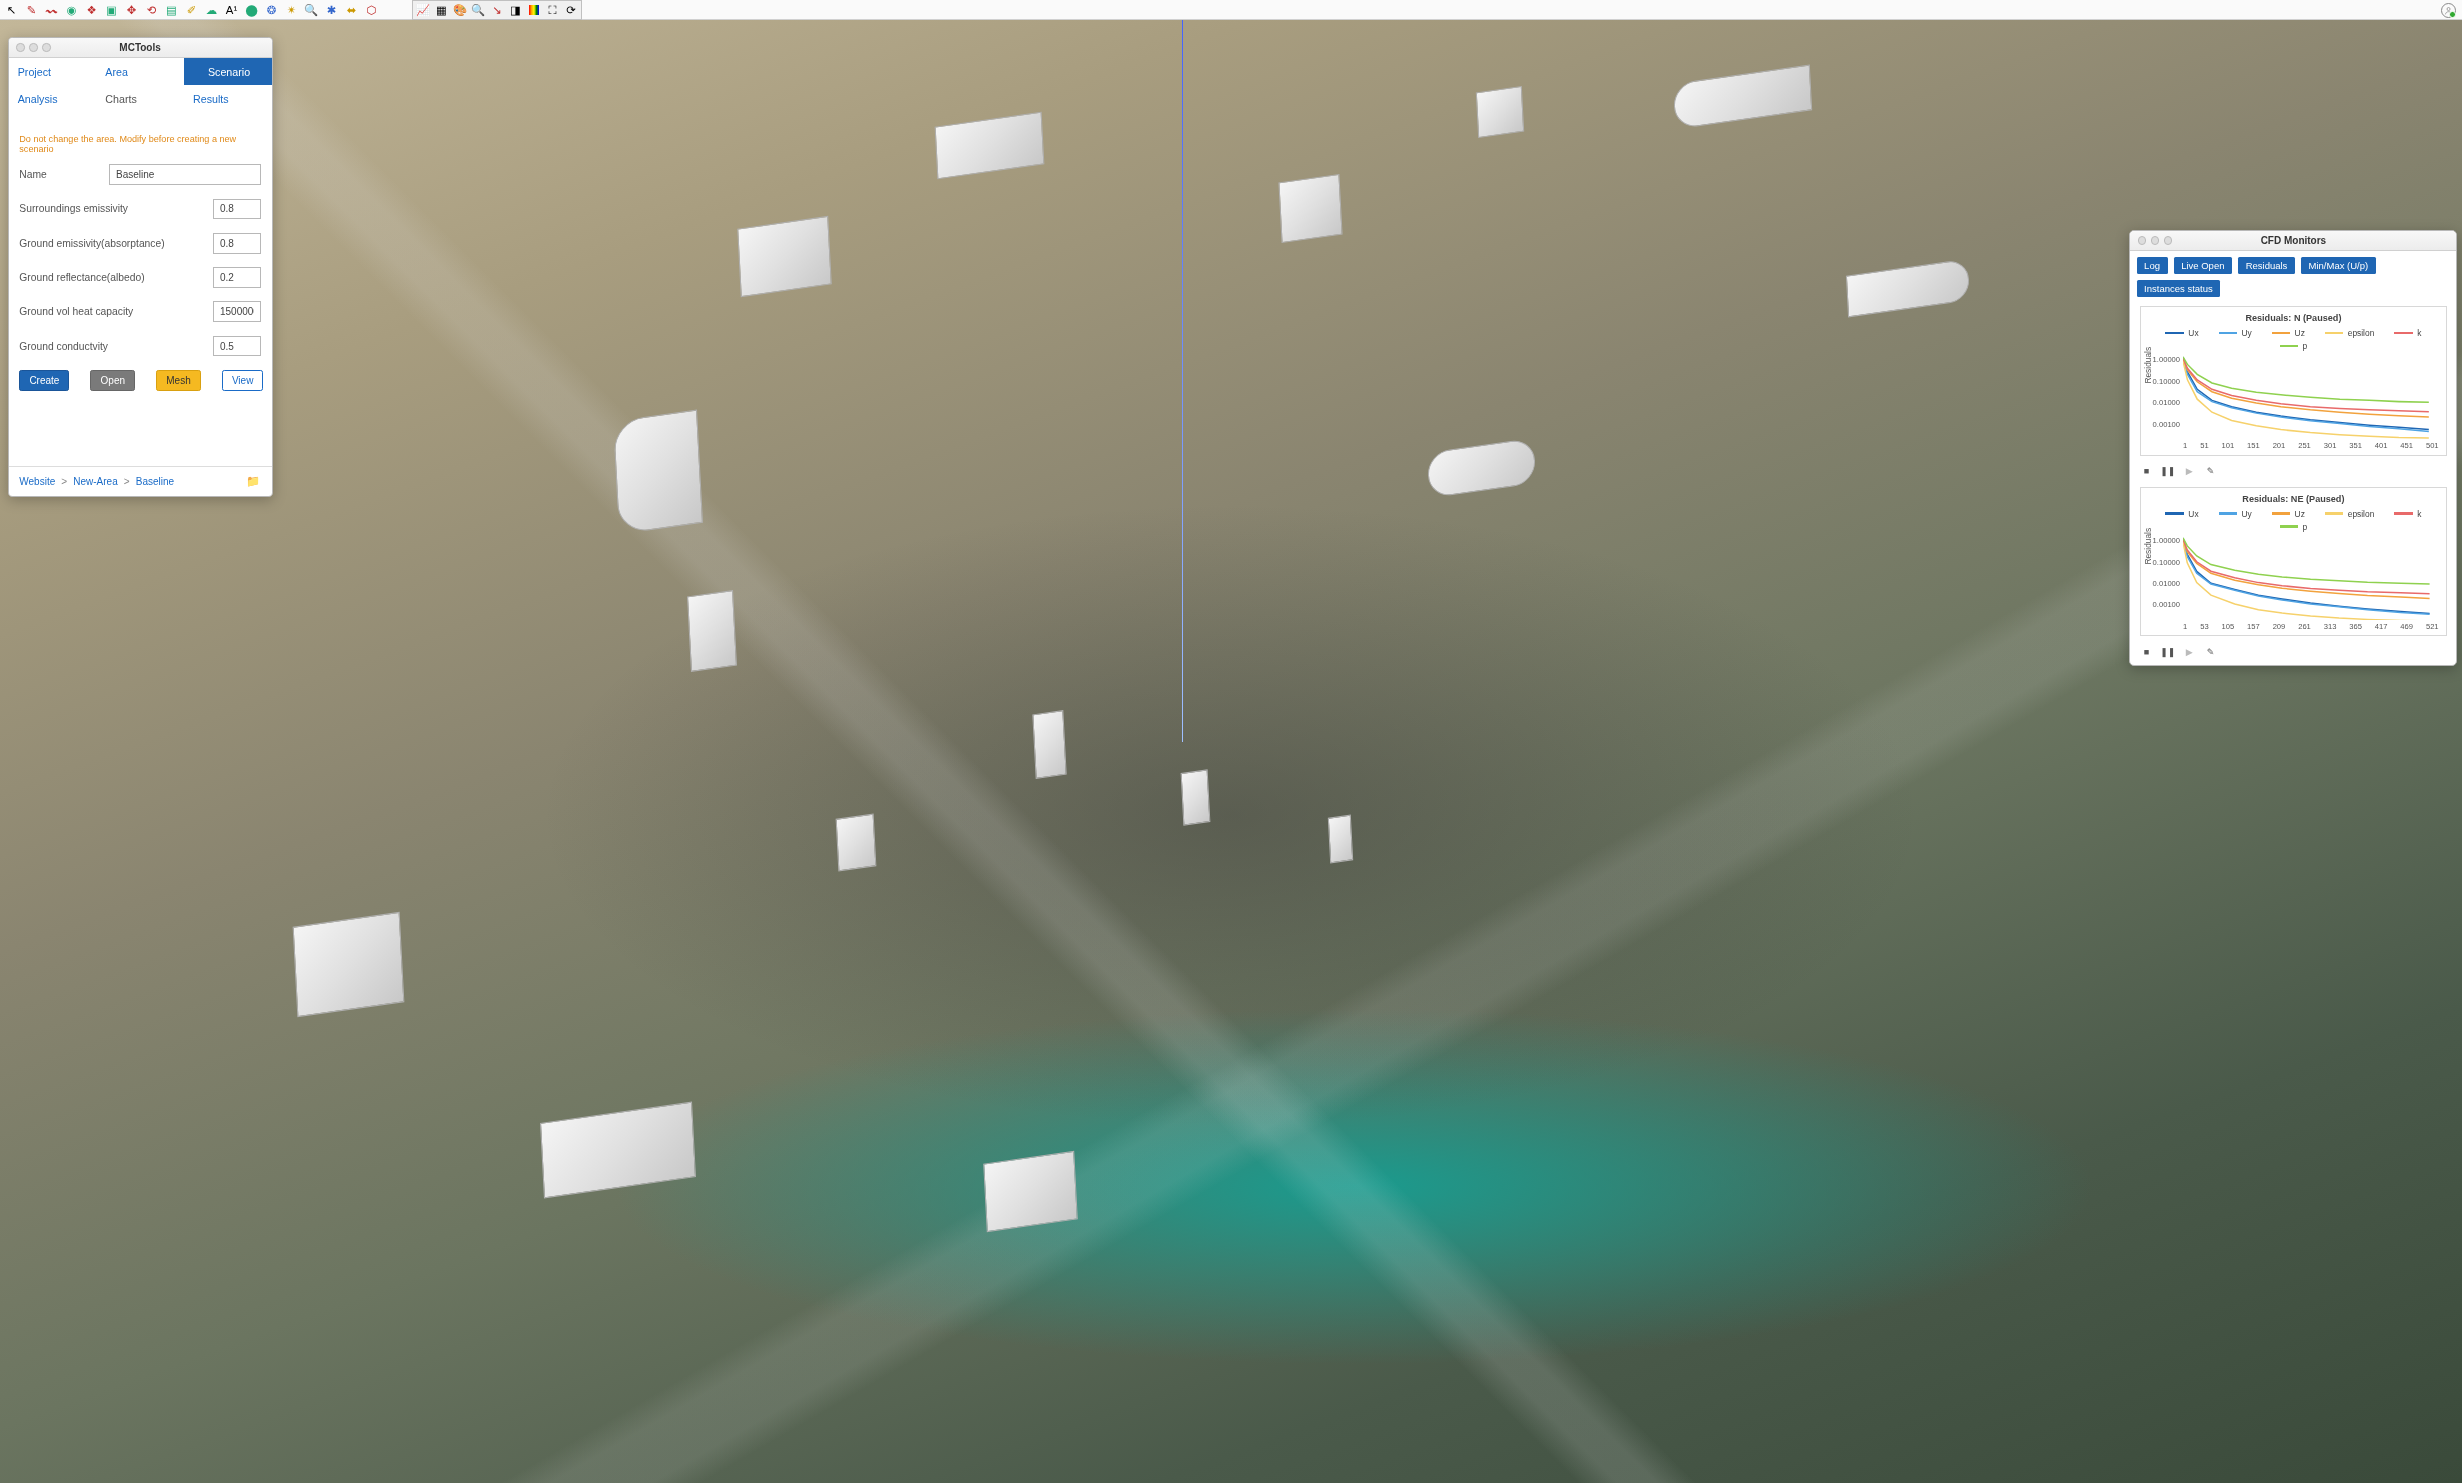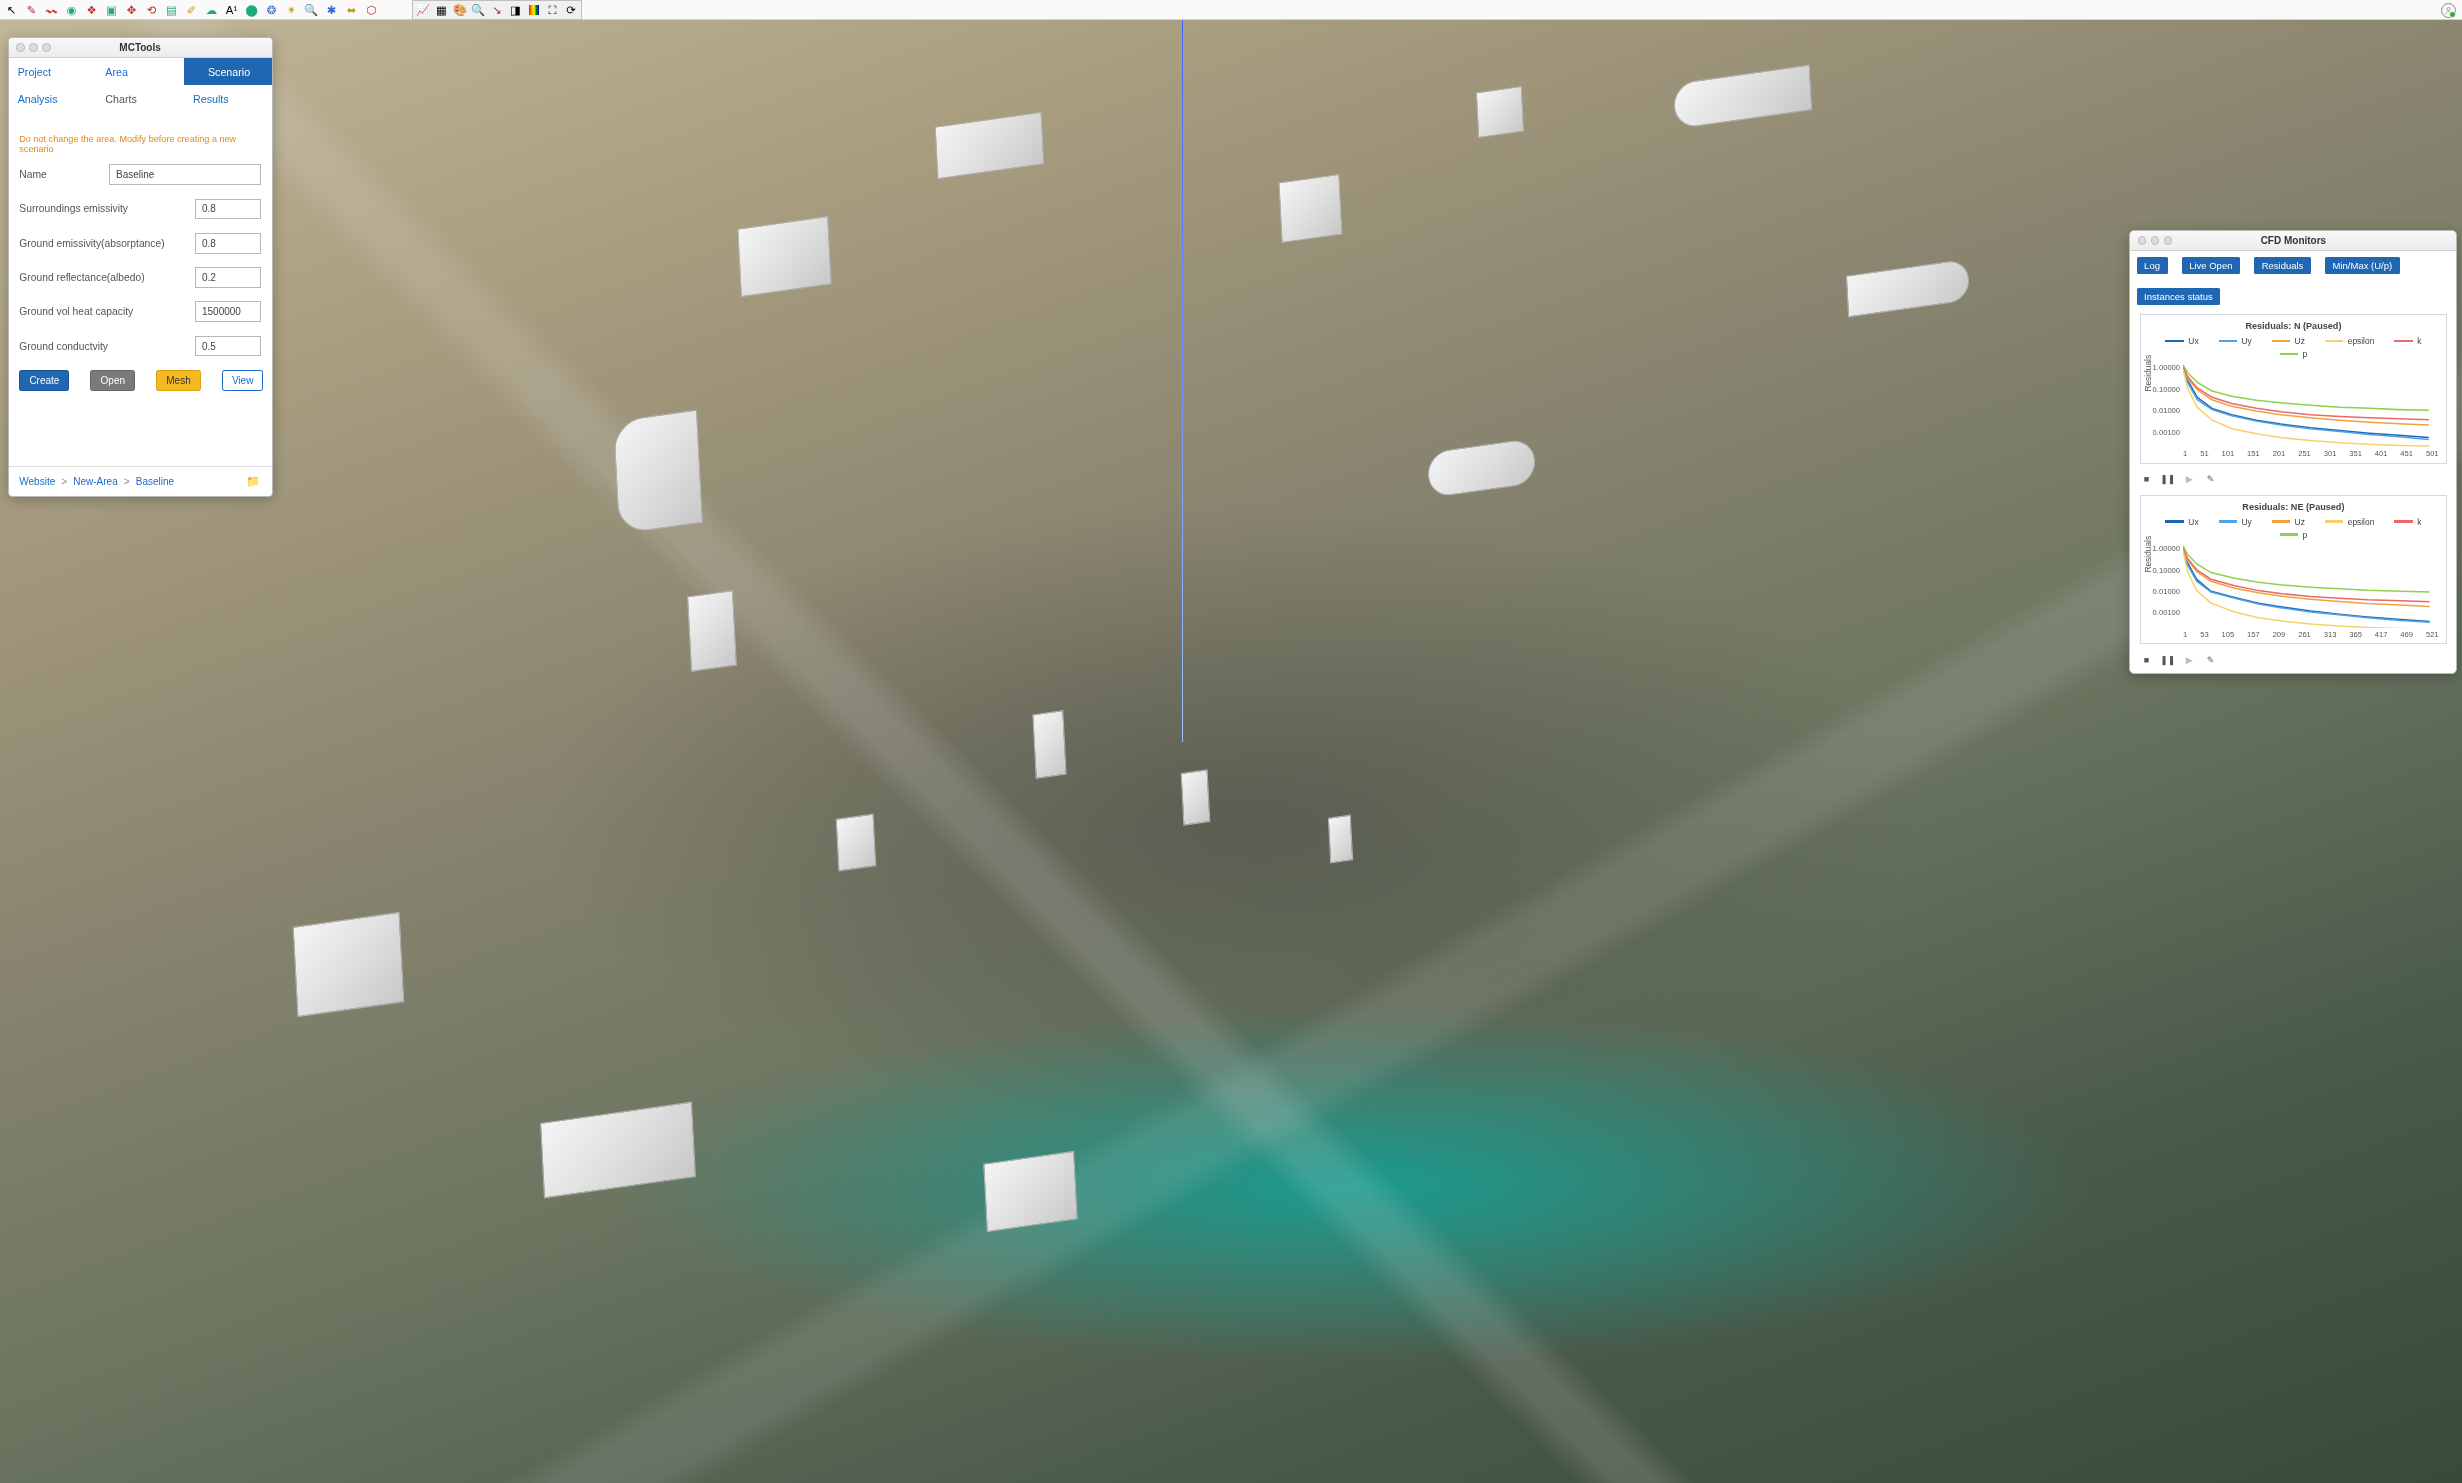--- a/index.html
+++ b/index.html
@@ -70,40 +70,40 @@
 .tl { width:8.4px; height:8.4px; border-radius:50%; background:#ddd; border:0.8px solid #bbb; }
 .panel-title { position:absolute; left:0; right:0; text-align:center; font-size:10px; font-weight:600; color:#333; pointer-events:none;}
 .tabs { display:grid; grid-template-columns:repeat(3,1fr); }
 .tab { padding:7.6px 9.1px; font-size:10.7px; color:#1a6bc7; cursor:pointer; }
 .tab.active { background:#1f66b3; color:#fff;padding-left:24px; }
 .tab.muted { color:#555; }
 .panel-body { padding:7.6px 10.7px 6.1px; font-size:10px; color:#444; }
 .warning { color:#e08a1a; font-size:9.1px; margin:13.7px 0 10.7px; }
 .field-row { display:flex; align-items:center; margin-bottom:13.7px; }
 .field-label { flex:1; font-size:10.3px; color:#555; }
-.field-input { width:66px; padding:3.8px 6.1px; border:0.8px solid #b8b8b8; font-size:10px; color:#444; background:#fff; }
+.field-input { width:48px; padding:3.8px 6.1px; border:0.8px solid #b8b8b8; font-size:10px; color:#444; background:#fff; }
 .field-input.wide { width:152px; }
 .btn-row { display:flex; gap:21px; margin-top:3px; margin-bottom:69px;}
 .btn { padding:3.8px 9.1px; font-size:10px; border-radius:2.3px; cursor:pointer; border:0.8px solid; }
 .btn-primary { background:#1f66b3; color:#fff; border-color:#1a5599; }
 .btn-gray { background:#7a7a7a; color:#fff; border-color:#666; }
 .btn-yellow { background:#f5b921; color:#333; border-color:#d9a010; }
 .btn-outline { background:#fff; color:#1a6bc7; border-color:#1a6bc7; }
 .breadcrumb { border-top:0.8px solid #ddd; padding:7.6px 10.7px; display:flex; align-items:center; gap:6.1px; font-size:10px; }
 .breadcrumb a { color:#1a6bc7; text-decoration:none; cursor:pointer; }
 .breadcrumb .sep { color:#888; }
 .breadcrumb .folder { margin-left:auto; font-size:11.4px; color:#333; }
 
 
 .panel-cfd {
   position: absolute; top: 230px; right: 4.6px; width: 328px;
   background: #fff; border:0.8px solid #b8b8b8; border-radius:5px;
   box-shadow:0 3px 13.7px rgba(0,0,0,0.25); z-index:30;
 }
-.cfd-tabs { display:flex; gap:14px; padding:6.1px; flex-wrap:wrap; }
+.cfd-tabs { display:flex; gap:6px; padding:6.1px; flex-wrap:wrap; }
 .cfd-tab { background:#1f66b3; color:#fff; padding:3px 7.6px; font-size:9.5px; border-radius:1.5px; cursor:pointer; }
 .chart-box { margin:3px 9.1px 6.1px; border:0.8px solid #d8d8d8; padding:6.1px 4.6px 4.6px; }
 .chart-title { text-align:center; font-size:9.1px; font-weight:600; color:#444; margin-bottom:4.6px; }
 .legend { display:flex; flex-wrap:wrap; justify-content:center; gap:3px 20px; font-size:8.4px; color:#444; margin-bottom:4.6px;}
 .legend-item{display:flex;align-items:center;gap:4.6px;}
 .swatch{width:18.3px;height:2.3px;}
 .chart-area { position:relative; height:84px; margin-left:38px; margin-right:3px; }
 .ylabel { position:absolute; left:-35px; top:50%; transform:rotate(-90deg) translateX(50%); transform-origin:left; font-size:8.4px; color:#555;}
 .yticks { position:absolute; left:-32px; top:0; bottom:10.7px; width:30.5px; display:flex; flex-direction:column; justify-content:space-between; font-size:7.6px; color:#555; text-align:center;}
 .xticks { display:flex; justify-content:space-between; font-size:7.6px; color:#555; margin-left:38px; margin-right:3px; margin-top:1.5px;}

